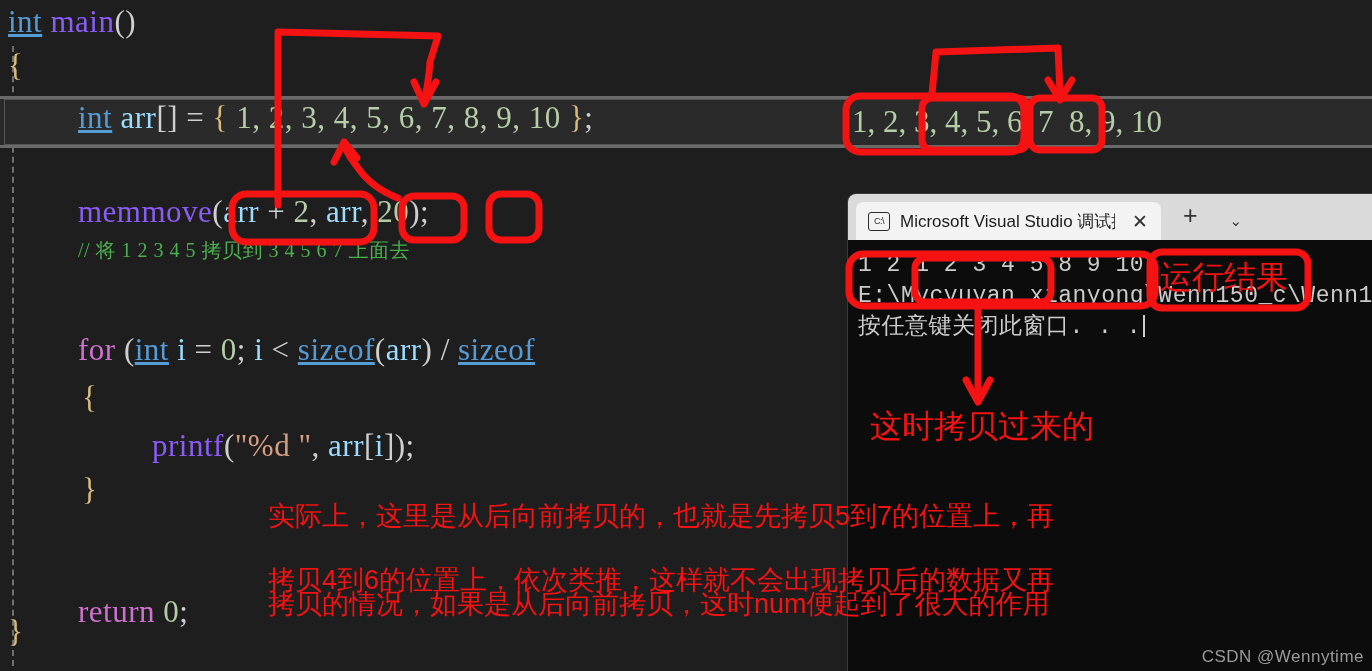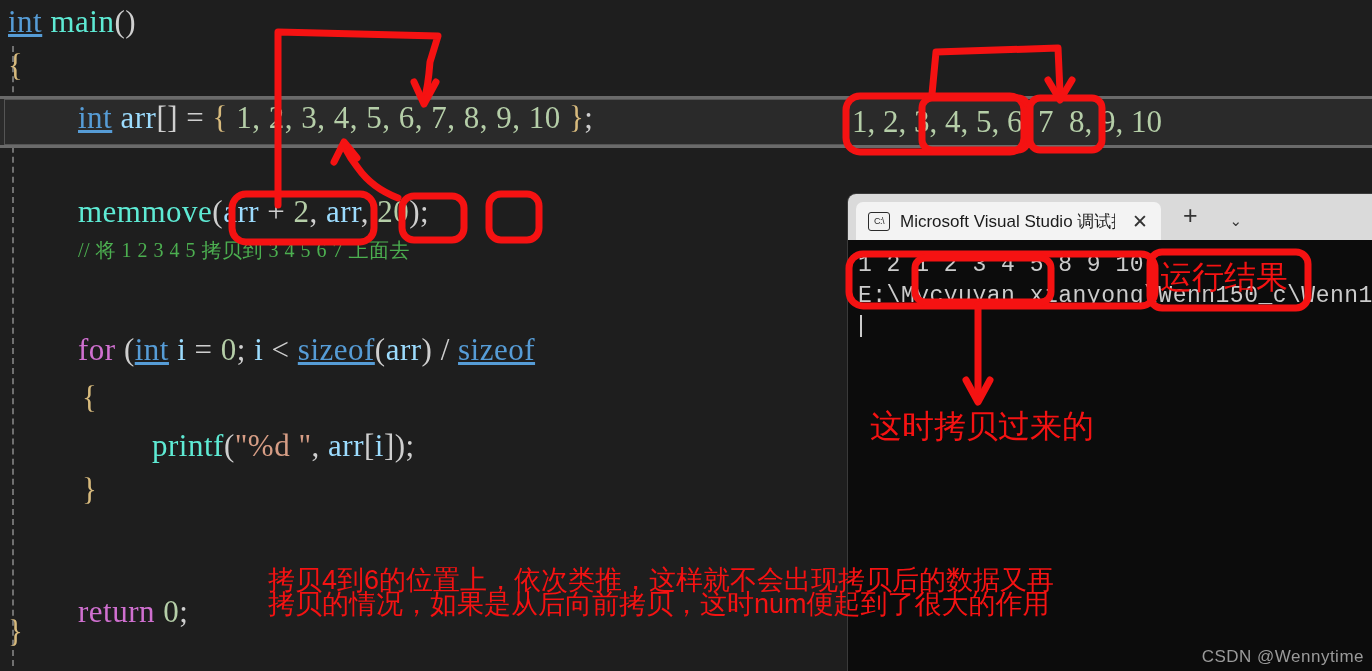--- a/index.html
+++ b/index.html
@@ -49,21 +49,21 @@
   }
   .hl-row-inner {
     position: absolute;
     left: 4px; top: 99px;
     width: 1360px; height: 46px;
     border: 1px solid #555;
   }
 
   .kw      { color: #569cd6; text-decoration: underline; }   
   .kwflow  { color: #d070d0; }   
-  .fn      { color: #5eead4; }   
+  .fn      { color: #8b5cf6; }   
   .num     { color: #b5cea8; }   
   .punc    { color: #cfcfcf; }
   .brace   { color: #d7ba7d; }
   .cmt     { color: #4caf50; }
   .str     { color: #d69d85; }
   .var     { color: #9cdcfe; }
 
   
   .terminal {
     position: absolute;
@@ -248,21 +248,21 @@
         <span class="term-tab-icon">C:\</span>
         <span class="term-tab-title">Microsoft Visual Studio 调试控</span>
         <span class="term-tab-close">✕</span>
       </div>
       <span class="term-newtab">+</span>
       <span class="term-chevron">⌄</span>
     </div>
     <div class="term-body">
       <div class="term-line">1 2 1 2 3 4 5 8 9 10</div>
       <div class="term-line">E:\Mycyuyan_xianyong\Wenn150_c\Wenn15</div>
-      <div class="term-line"><span class="term-caret"></span></div>
+      <div class="term-line"><span>按任意键关闭此窗口. . .</span><span class="term-caret"></span></div>
     </div>
   </div>
 
   <div class="overlay">
     <svg width="1372" height="671" viewBox="0 0 1372 671" fill="none">
       <g stroke="#f51212" stroke-width="7" fill="none" stroke-linecap="round" stroke-linejoin="round">
 
         <path d="M278 205 L278 32 L438 36 L430 62 Q428 88 424 100"></path>
         <path d="M414 82 L424 104 L436 82"></path>
 
@@ -292,18 +292,19 @@
 
         <path d="M978 305 L978 398"></path>
         <path d="M966 380 L978 402 L990 380"></path>
       </g>
     </svg>
 
     <div class="ann-text" style="left:1160px; top:256px; font-size:32px;">运行结果</div>
 
     <div class="ann-text" style="left:870px; top:405px; font-size:32px;">这时拷贝过来的</div>
 
+    <div class="ann-block" style="left:268px; top:494px;">实际上，这里是从后向前拷贝的，也就是先拷贝5到7的位置上，再</div>
     <div class="ann-block" style="left:268px; top:538px;margin-top:20px;">拷贝4到6的位置上，依次类推，这样就不会出现拷贝后的数据又再</div>
     <div class="ann-block" style="left:268px; top:582px;">拷贝的情况，如果是从后向前拷贝，这时num便起到了很大的作用</div>
   </div>
 
   <div class="watermark">CSDN @Wennytime</div>
 </div>
 
 </body></html>

